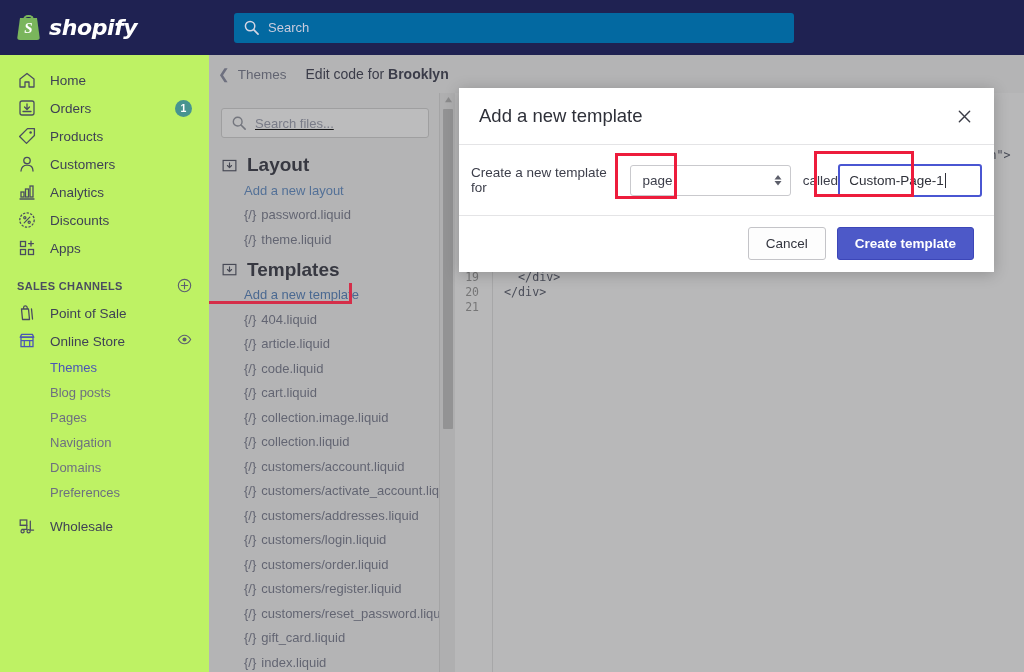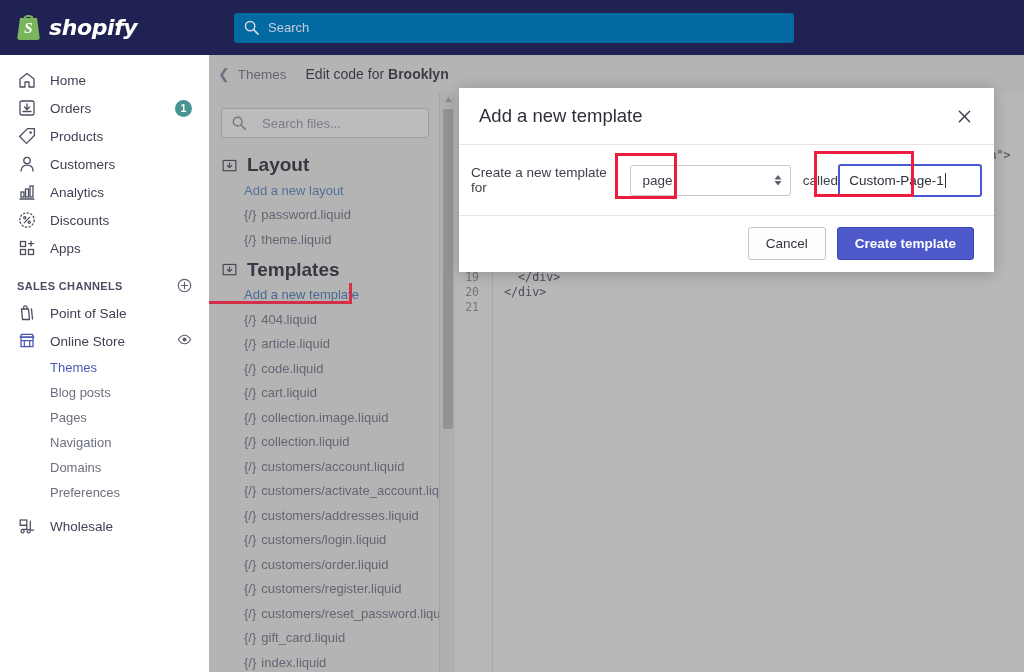--- a/index.html
+++ b/index.html
@@ -51,21 +51,21 @@
     margin-left: 25px; width: 560px; height: 30px;
     background: #0369a1; border-radius: 3px;
     display: flex; align-items: center; padding: 0 10px; gap: 9px;
   }
   #searchwrap svg { flex: none; }
   #searchwrap .ph { color: #c9cbdd; font-size: 13px; }
 
   
   #leftnav {
     position: absolute; top: 55px; left: 0; width: 209px; height: 617px;
-    background: #ffffff;
+    background: #bef264;
     font-size: 13.5px;
   }
   .navitem {
     display: flex; align-items: center; height: 28px;
     padding-left: 17px; gap: 13px; color: #3f4255; position: relative;
   }
   .navitem .lbl { flex: 1; }
   .navicon { width: 20px; height: 20px; flex: none; display: block; }
   .badge {
     width: 17px; height: 17px; border-radius: 50%;
@@ -102,21 +102,21 @@
   #crumbbar .title b { font-weight: bold; }
 
   
   #filepanel {
     position: absolute; top: 38px; left: 0; width: 230px; height: 579px;
     background: #c4c4c4;
   }
   #searchfiles {
     margin: 15px 10px 0 12px; height: 30px; background: #cdcdcd;
     border: 1px solid #a9a9a9; border-radius: 3px;
-    display: flex; align-items: center; padding: 0 10px; gap: 16px;
+    display: flex; align-items: center; padding: 0 10px; gap: 9px; text-decoration: underline;
   }
   #searchfiles .ph { color: #7b7e8c; font-size: 13px; }
   #filelist { margin-top: 14px; }
   .folderrow {
     display: flex; align-items: center; gap: 10px;
     padding-left: 13px; height: 26px;
     color: #272933; font-size: 19px; font-weight: bold;
   }
   .filerow {
     padding-left: 35px; height: 24.5px; color: #5e6170; font-size: 13px;

